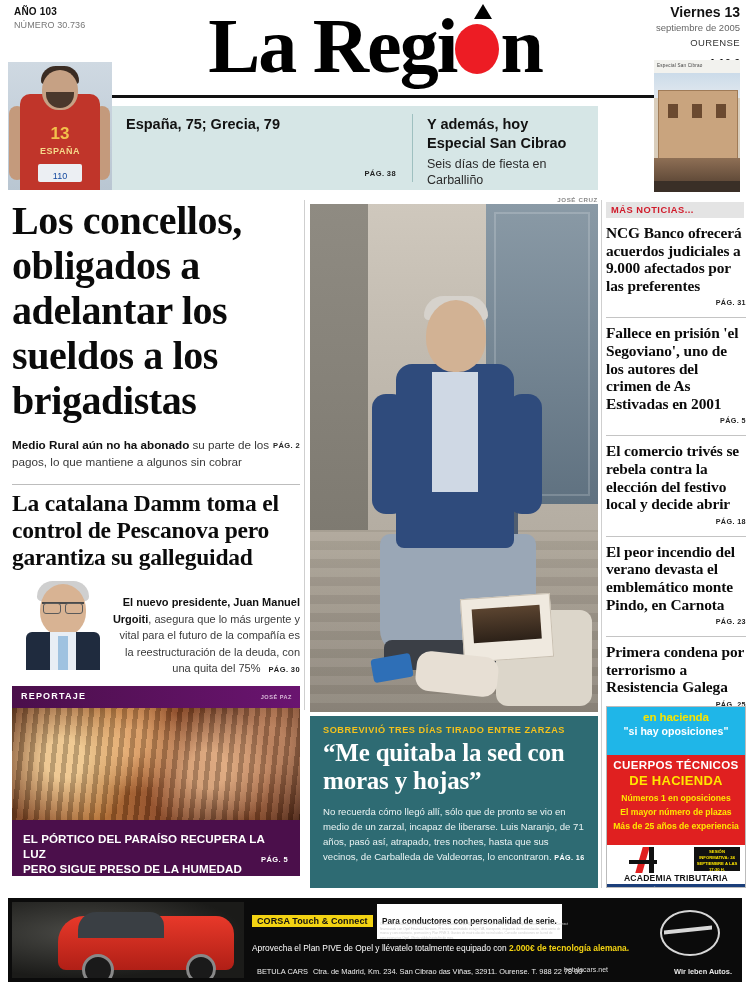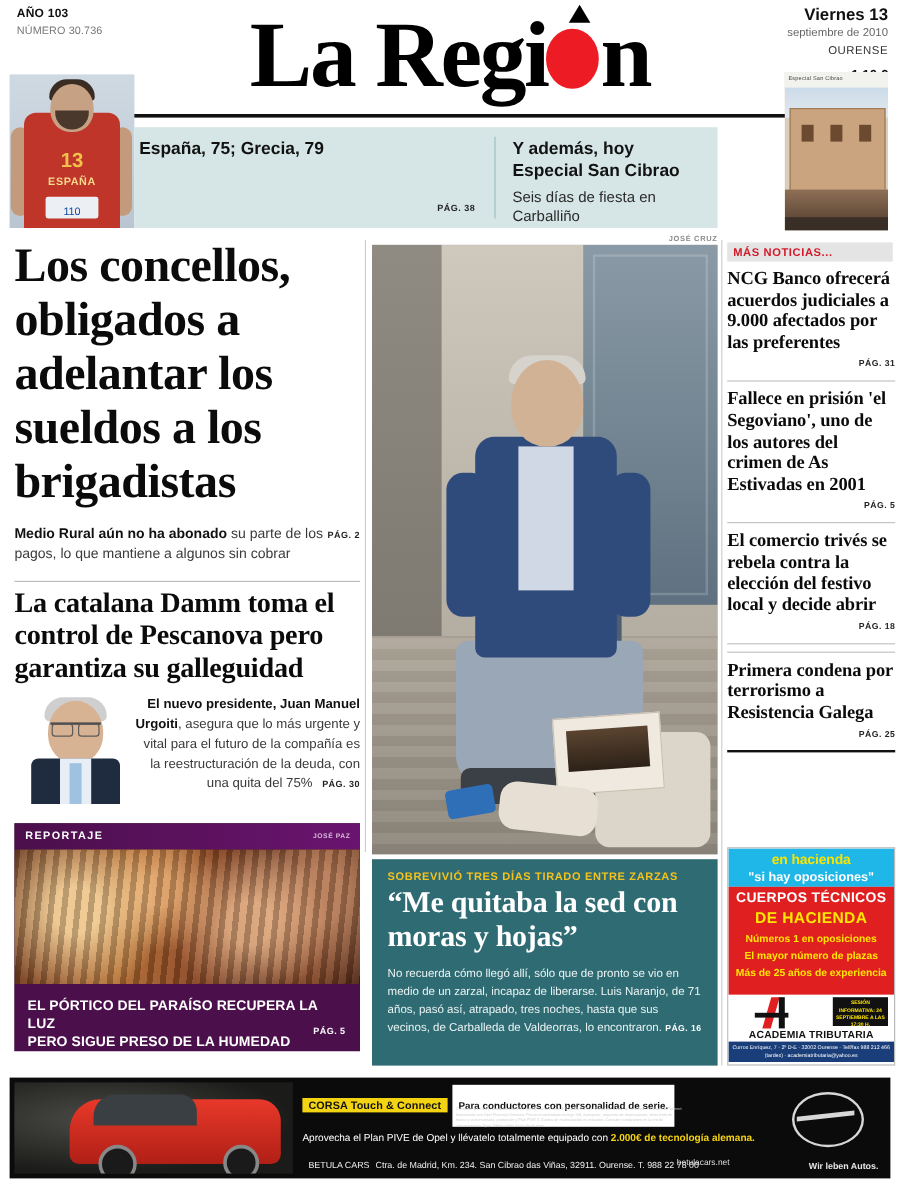--- a/index.html
+++ b/index.html
@@ -36,21 +36,21 @@
     border-left:9px solid transparent;border-right:9px solid transparent;
     border-bottom:15px solid #000;
   }
   .logo .dot-o .litO{position:relative;color:transparent;}
 
   .mast-rule{position:absolute;left:10px;right:10px;top:95px;height:3px;background:#111;}
 
   
   .strip{position:absolute;left:112px;top:106px;width:486px;height:84px;background:#d6e6e6;}
   .strip-inner{display:flex;height:100%;}
-  .strip-a{width:300px;padding:10px 12px 0 4px;box-sizing:border-box;position:relative;}
+  .strip-a{width:300px;padding:10px 12px 0 14px;box-sizing:border-box;position:relative;}
   .strip-div{width:1px;background:#9fc0c0;margin:8px 0;}
   .strip-b{flex:1;padding:10px 8px 0 14px;box-sizing:border-box;}
   .strip-h{font-size:14.5px;font-weight:bold;color:#121212;}
   .strip-t{font-size:12.5px;color:#2b2b2b;line-height:1.28;margin-top:5px;}
   .pag-badge{font-size:7.5px;font-weight:bold;letter-spacing:.4px;color:#222;}
   .strip-a .pag-in{position:absolute;right:16px;bottom:12px;}
   .strip-h2{font-size:14.5px;font-weight:bold;color:#121212;margin-top:3px;}
 
   .player{
     position:absolute;left:8px;top:62px;width:104px;height:128px;overflow:hidden;
@@ -99,21 +99,21 @@
   .urgoiti{position:absolute;left:12px;top:578px;width:288px;height:96px;}
   .urg-photo{position:absolute;left:12px;top:2px;width:78px;height:90px;overflow:hidden;}
   .u-head{position:absolute;left:16px;top:4px;width:46px;height:52px;border-radius:50% 50% 46% 46%;background:#d8b393;}
   .u-hair{position:absolute;left:13px;top:1px;width:52px;height:20px;border-radius:22px 22px 6px 6px;background:#cfcfcf;}
   .u-glass{position:absolute;left:18px;top:22px;width:42px;height:9px;border-top:2px solid #4a4a4a;}
   .u-glass:before,.u-glass:after{content:"";position:absolute;top:-1px;width:16px;height:9px;border:1.6px solid #5a5a5a;border-radius:3px;}
   .u-glass:before{left:1px;} .u-glass:after{right:1px;}
   .u-suit{position:absolute;left:2px;top:52px;width:74px;height:40px;background:#1f2b3e;border-radius:6px 6px 0 0;}
   .u-shirt{position:absolute;left:26px;top:52px;width:26px;height:40px;background:#e8eef5;}
   .u-tie{position:absolute;left:34px;top:56px;width:10px;height:36px;background:#9fc2e0;}
-  .urg-text{position:absolute;left:98px;top:1px;width:190px;font-size:11px;line-height:1.5;color:#3a3a3a;text-align:right;}
+  .urg-text{position:absolute;left:98px;top:16px;width:190px;font-size:11px;line-height:1.5;color:#3a3a3a;text-align:right;}
   .urg-text b{color:#111;}
   .urg-text .pg{font-size:7.5px;font-weight:bold;letter-spacing:.4px;color:#222;margin-left:8px;}
 
   
   .reportaje{position:absolute;left:12px;top:686px;width:288px;height:190px;overflow:hidden;background:#3a1037;}
   .rep-head{position:absolute;left:0;top:0;width:100%;height:22px;background:linear-gradient(90deg,#4b0f4b,#6a1470);}
   .rep-head .lbl{position:absolute;left:9px;top:5px;font-size:9px;font-weight:bold;color:#fff;letter-spacing:1.2px;}
   .rep-head .cred{position:absolute;right:8px;top:8px;font-size:5.6px;font-weight:bold;color:#d9b9d9;letter-spacing:.5px;}
   .rep-img{position:absolute;left:0;top:22px;width:100%;height:112px;overflow:hidden;
     background:
@@ -170,21 +170,21 @@
   .sidebar{position:absolute;left:606px;top:224px;width:140px;}
   .sb-item{padding:0 0 5px;}
   .sb-item h3{margin:0;font-family:"Liberation Serif", serif;font-weight:bold;
     font-size:15.4px;line-height:17.6px;color:#0b0b0b;letter-spacing:-.1px;}
   .sb-item .pg{display:block;text-align:right;font-size:7.2px;font-weight:bold;letter-spacing:.4px;color:#222;margin-top:4px;}
   .sb-sep{height:1px;background:#c4c4c4;margin:5px 0 6px;}
   .sb-end{height:2px;background:#111;margin-top:4px;}
 
   
   .adtrib{position:absolute;left:606px;top:706px;width:140px;height:182px;background:#fff;border:1px solid #bbb;box-sizing:border-box;overflow:hidden;}
-  .ad-blue{height:32px;background:#1fb6e8;position:relative;}
+  .ad-blue{height:48px;background:#1fb6e8;position:relative;}
   .ad-blue .l1{position:absolute;left:0;right:0;top:3px;text-align:center;font-size:11.6px;font-weight:bold;color:#f7e400;letter-spacing:-.1px;}
   .ad-blue .l2{position:absolute;left:0;right:0;top:18px;text-align:center;font-size:10.6px;font-weight:bold;color:#ffffff;}
   .ad-red{height:90px;background:#e02020;position:relative;}
   .ad-red .t1{position:absolute;left:0;right:0;top:3px;text-align:center;font-size:11.6px;font-weight:bold;color:#fff;letter-spacing:.3px;}
   .ad-red .t2{position:absolute;left:0;right:0;top:18px;text-align:center;font-size:13px;font-weight:bold;color:#ffe600;letter-spacing:.3px;}
   .ad-red .t3{position:absolute;left:0;right:0;top:38px;text-align:center;font-size:8.6px;font-weight:bold;color:#ffe600;}
   .ad-red .t4{position:absolute;left:0;right:0;top:52px;text-align:center;font-size:8.6px;font-weight:bold;color:#ffe600;}
   .ad-red .t5{position:absolute;left:0;right:0;top:66px;text-align:center;font-size:8.6px;font-weight:bold;color:#ffe600;}
   .ad-white{height:54px;background:#fff;position:relative;}
   .ad-logo{position:absolute;left:22px;top:2px;width:34px;height:26px;}
@@ -232,21 +232,21 @@
       <div class="mast-anio">AÑO 103</div>
       <div class="mast-num">NÚMERO 30.736</div>
     </div>
 
     <div class="logo">
       <span>La Regi</span><span class="dot-o"><span class="redball"></span><span class="accent"></span><span class="litO">o</span></span><span>n</span>
     </div>
 
     <div class="mast-right">
       <div class="mast-day">Viernes 13</div>
-      <div class="mast-date">septiembre de 2010</div>
+      <div class="mast-date">septiembre de 2005</div>
       <div class="mast-city">OURENSE</div>
       <div class="mast-price">1,10 €</div>
     </div>
     <div class="mast-rule"></div>
   </div>
 
   <div class="player">
     <div class="p-armL"></div>
       <div class="p-armR"></div>
     <div class="p-body"></div>
@@ -383,20 +383,24 @@
       <span class="pg">PÁG. 5</span>
     </div>
     <div class="sb-sep"></div>
 
     <div class="sb-item">
       <h3>El comercio trivés se rebela contra la elección del festivo local y decide abrir</h3>
       <span class="pg">PÁG. 18</span>
     </div>
     <div class="sb-sep"></div>
 
+    <div class="sb-item">
+      <h3>El peor incendio del verano devasta el emblemático monte Pindo, en Carnota</h3>
+      <span class="pg">PÁG. 23</span>
+    </div>
     <div class="sb-sep"></div>
 
     <div class="sb-item">
       <h3>Primera condena por terrorismo a Resistencia Galega</h3>
       <span class="pg">PÁG. 25</span>
     </div>
     <div class="sb-end"></div>
   </div>
 
   <div class="adtrib">

